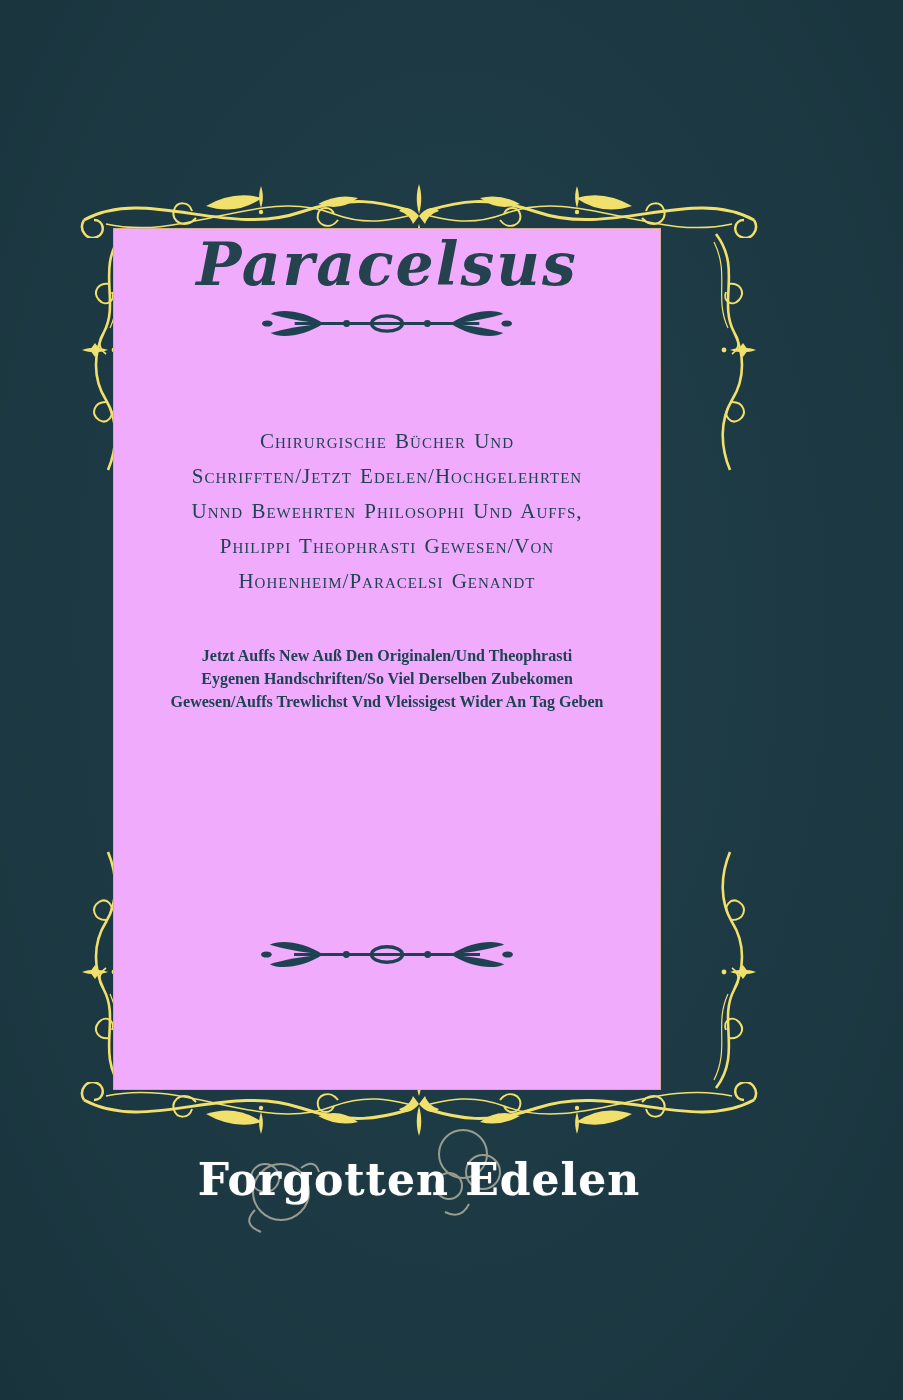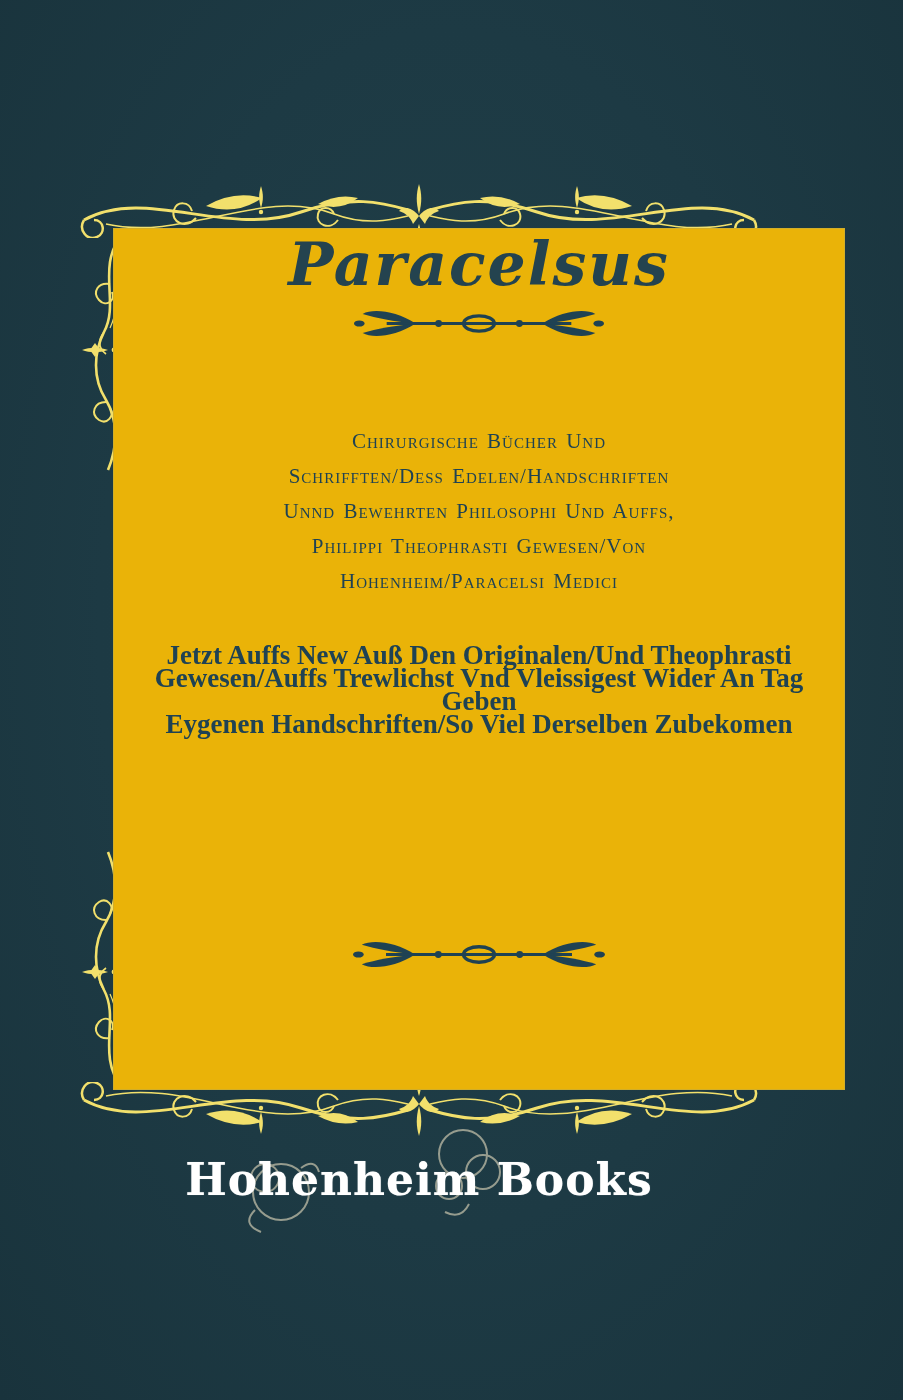--- a/index.html
+++ b/index.html
@@ -2,40 +2,40 @@
 <html><head>
 <meta charset="utf-8">
 <style>
   html,body{margin:0;padding:0;}
   body{
     width:903px;height:1400px;position:relative;overflow:hidden;
     background:radial-gradient(ellipse at 50% 45%, #214049 0%, #1d3a44 55%, #19333c 100%);
     font-family:"Liberation Serif", serif;
   }
   .panel{
-    position:absolute;left:113px;top:228px;width:732px;height:862px;
-    background:#eab308;
+    position:absolute;left:113px;top:228px;width:548px;height:862px;
+    background:#f0abfc;
     box-shadow:inset 0 0 0 1px rgba(190,170,70,.55);
   }
   .author{
     position:absolute;top:4px;left:0;right:0;text-align:center;
     font-family:"DejaVu Serif", serif;font-style:italic;font-weight:600;
     font-size:60px;line-height:64px;color:#24434f;letter-spacing:2px;
   }
   .divider{position:absolute;left:50%;transform:translateX(-50%);}
   .divider-author{top:80px;width:250px;height:31px;}
   .divider-foot{top:711px;width:256px;height:31px;}
   .title{
     position:absolute;top:196px;left:8px;right:8px;text-align:center;
     font-variant:small-caps;font-size:21px;line-height:35px;
     color:#1f4253;letter-spacing:1px;word-spacing:2px;font-weight:500;
   }
   .subtitle{
     position:absolute;top:416px;left:4px;right:4px;text-align:center;
-    font-weight:bold;font-size:27px;line-height:23px;color:#1f4253;
+    font-weight:bold;font-size:16px;line-height:23px;color:#1f4253;
   }
   .ornament{position:absolute;pointer-events:none;}
   .band-top{left:76px;top:180px;width:686px;height:58px;}
   .band-bottom{left:76px;top:1082px;width:686px;height:58px;transform:scaleY(-1);}
   .side{width:46px;height:240px;}
   .side-lt{left:80px;top:232px;}
   .side-lb{left:80px;top:850px;transform:scaleY(-1);}
   .side-rt{left:712px;top:232px;transform:scaleX(-1);}
   .side-rb{left:712px;top:850px;transform:scale(-1,-1);}
   .logo{
@@ -134,30 +134,30 @@
       </g>
     </defs>
     <line x1="34" y1="16" x2="226" y2="16" stroke="#1f4253" stroke-width="3"></line>
     <ellipse cx="130" cy="16" rx="16" ry="8" fill="none" stroke="#1f4253" stroke-width="3.4"></ellipse>
     <use href="#divhalf"></use>
     <use href="#divhalf" transform="translate(260,0) scale(-1,1)"></use>
   </svg>
 
   <div class="title">
     <div>Chirurgische Bücher Und</div>
-    <div>Schrifften/Dess Edelen/Handschriften</div>
+    <div>Schrifften/Jetzt Edelen/Hochgelehrten</div>
     <div>Unnd Bewehrten Philosophi Und Auffs,</div>
     <div>Philippi Theophrasti Gewesen/Von</div>
-    <div>Hohenheim/Paracelsi Medici</div>
+    <div>Hohenheim/Paracelsi Genandt</div>
   </div>
 
   <div class="subtitle">
     <div>Jetzt Auffs New Auß Den Originalen/Und Theophrasti</div>
+    <div>Eygenen Handschriften/So Viel Derselben Zubekomen</div>
     <div>Gewesen/Auffs Trewlichst Vnd Vleissigest Wider An Tag Geben</div>
-    <div>Eygenen Handschriften/So Viel Derselben Zubekomen</div>
   </div>
 
   <svg class="divider divider-foot" viewBox="0 0 260 32">
     <line x1="34" y1="16" x2="226" y2="16" stroke="#1f4253" stroke-width="3"></line>
     <ellipse cx="130" cy="16" rx="16" ry="8" fill="none" stroke="#1f4253" stroke-width="3.4"></ellipse>
     <use href="#divhalf"></use>
     <use href="#divhalf" transform="translate(260,0) scale(-1,1)"></use>
   </svg>
 
 </div>
@@ -172,14 +172,14 @@
     </g>
   </svg>
   <svg class="logo-flourish lf-right" viewBox="0 0 92 96">
     <g stroke="#a4a797" fill="none" stroke-width="2" opacity="0.9">
       <circle cx="44" cy="30" r="24"></circle>
       <circle cx="64" cy="48" r="17"></circle>
       <circle cx="30" cy="62" r="13"></circle>
       <path d="M50,80 q-8,16 -24,8"></path>
     </g>
   </svg>
-  <div class="logo-text">Hohenheim Books</div>
+  <div class="logo-text">Forgotten Edelen</div>
 </div>
 
 </body></html>

